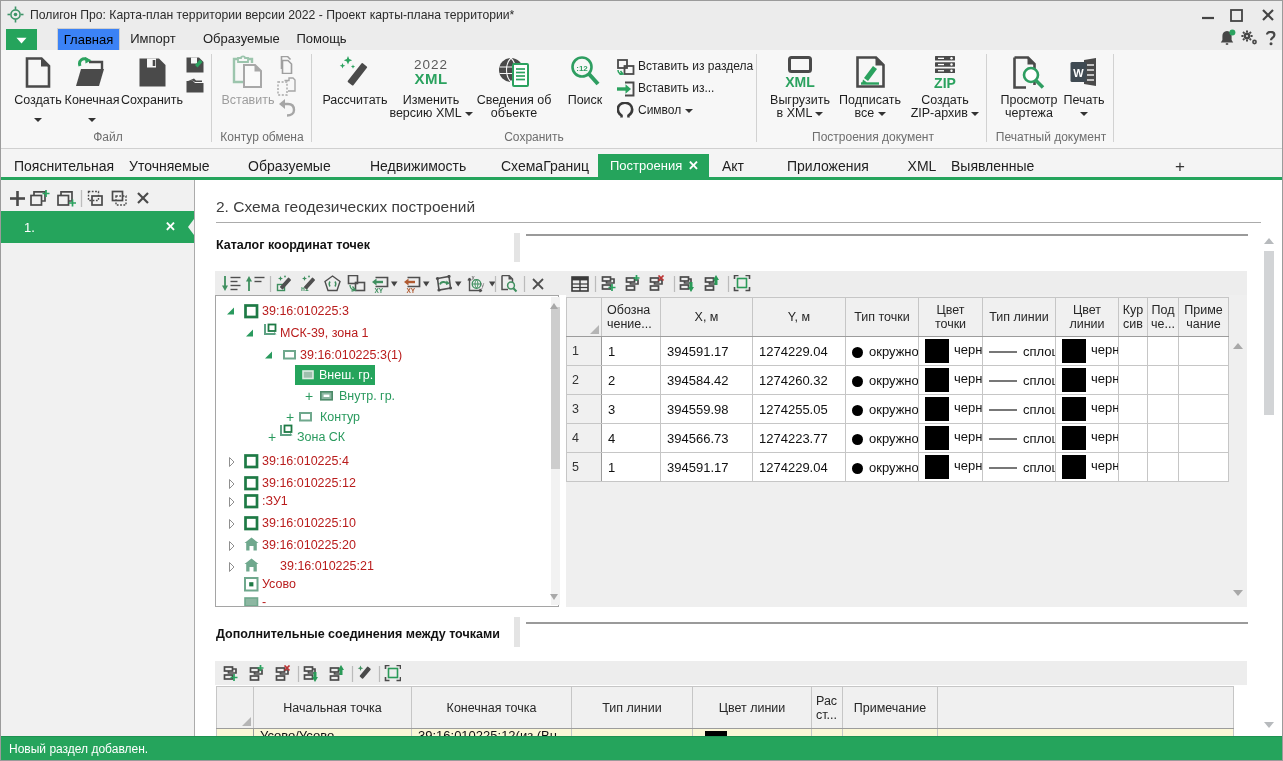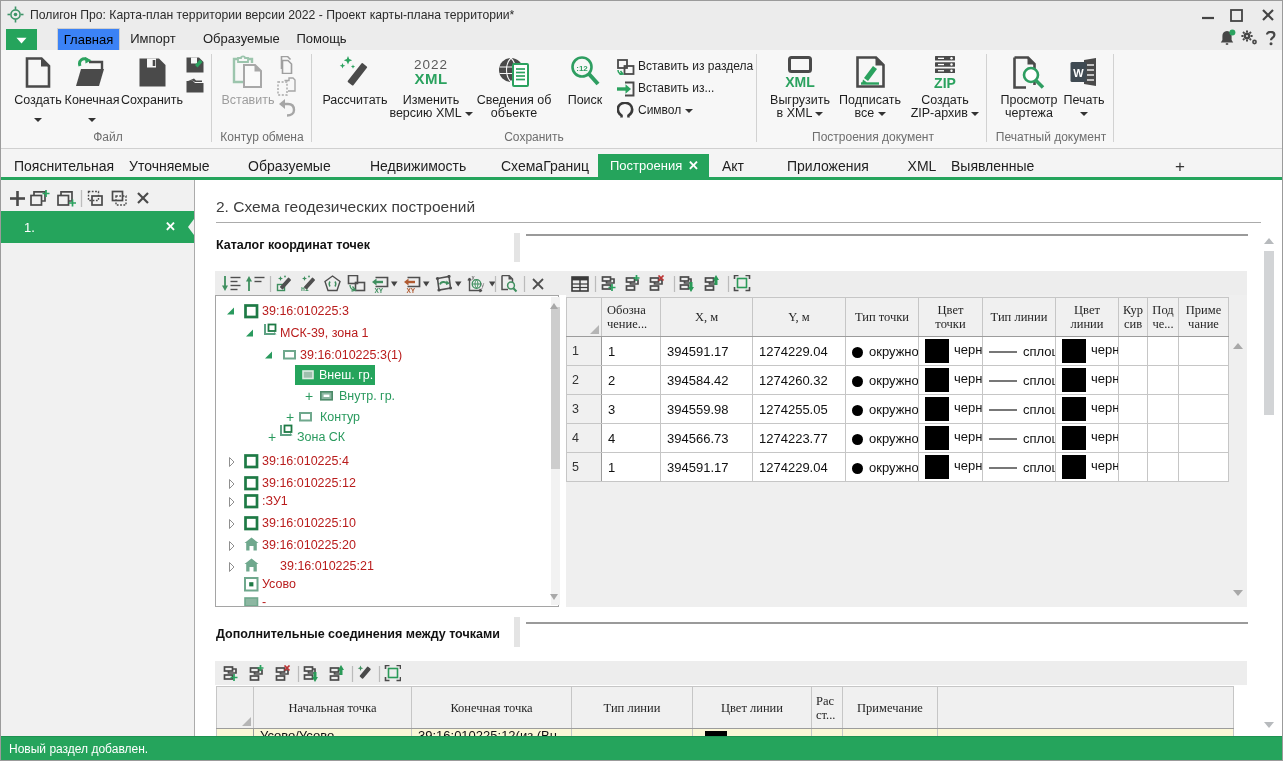--- a/index.html
+++ b/index.html
@@ -39,21 +39,21 @@
 .boldlbl{position:absolute;font-size:12.5px;font-weight:bold;color:#111;}
 .toolbar{position:absolute;background:#ededed;height:24px;}
 .hline{position:absolute;height:2px;background:#9a9a9a;}
 .minibar{position:absolute;width:6px;background:#e4e4e4;}
 table{border-collapse:collapse;}
 .grid{position:absolute;border:1px solid #9c9c9c;border-collapse:collapse;table-layout:fixed;background:#fff;}
 .grid td,.grid th{border:1px solid #c6c6c6;padding:0;font-weight:normal;overflow:hidden;white-space:nowrap;}
 .grid th{background:#f0f0f0;font-size:12.5px;color:#262626;line-height:14px;}
 .grid td{font-size:13px;color:#111;padding-left:6px;}
 .grid td.rh{background:#f0f0f0;border-right:1px solid #9c9c9c;color:#333;font-size:12.5px;padding-left:5px;}
-.grid tr.hr th{border-bottom:1px solid #9c9c9c;font-family:Liberation Serif, serif;}
+.grid tr.hr th{border-bottom:1px solid #9c9c9c;}
 .sw{display:inline-block;width:24px;height:24px;background:#000;vertical-align:middle;margin-right:5px;}
 .dot{display:inline-block;width:11px;height:11px;border-radius:50%;background:#000;vertical-align:middle;margin-right:6px;}
 .lsw{display:inline-block;width:28px;height:2px;background:#777;vertical-align:middle;margin-right:6px;}
 .tri-up{width:0;height:0;border-left:5px solid transparent;border-right:5px solid transparent;border-bottom:6px solid #a8a8a8;}
 .tri-dn{width:0;height:0;border-left:5px solid transparent;border-right:5px solid transparent;border-top:6px solid #a8a8a8;}
 #tree{position:absolute;left:20px;top:115px;width:336px;height:311px;overflow:hidden;}
 .ts{position:absolute;}
 .tt{position:absolute;font-size:12.5px;line-height:20px;height:20px;white-space:nowrap;color:#b91c1c;}
 .tg{color:#2a9a5e;}
 .tplus{position:absolute;font-size:14px;line-height:20px;color:#2a9a5e;}

